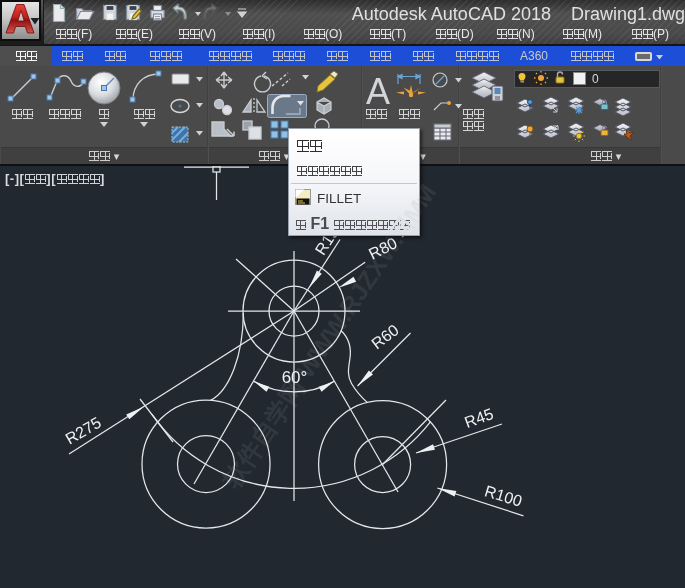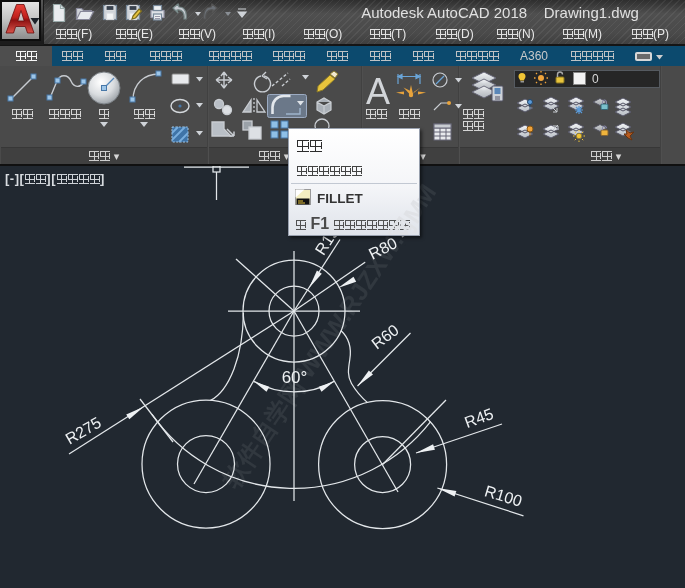--- a/index.html
+++ b/index.html
@@ -10,26 +10,26 @@
  linear-gradient(currentColor,currentColor) 0 50%/100% 1px no-repeat,
  linear-gradient(currentColor,currentColor) 0 100%/100% 1px no-repeat,
  linear-gradient(currentColor,currentColor) 50% 0/1px 100% no-repeat,
  linear-gradient(currentColor,currentColor) 0 0/1px 60% no-repeat,
  linear-gradient(currentColor,currentColor) 100% 40%/1px 60% no-repeat;}
 
 #titlebar{position:absolute;left:0;top:0;width:685px;height:46px;
  background:repeating-linear-gradient(135deg,rgba(255,255,255,.06) 0 1px,rgba(0,0,0,0) 1px 5px),
  linear-gradient(#2e2e2e,#4f4f4f 30%,#4a4a4a 72%,#3d3d3d);}
 #titlebar:after{content:"";position:absolute;left:0;top:44px;width:685px;height:2px;background:#151515}
-#title{position:absolute;top:4px;left:315px;width:370px;text-align:center;color:#e0e0e0;font-size:15px}
+#title{position:absolute;top:4px;left:315px;width:370px;text-align:right;color:#e0e0e0;font-size:18px}
 #menubar{position:absolute;left:0;top:24px;height:20px;width:685px;color:#e8e8e8;font-size:12px}
 #menubar span{position:absolute;top:3px;white-space:nowrap}
 #logo{position:absolute;left:0;top:0;width:44px;height:45px;
  background:linear-gradient(#585858,#383838 45%,#1c1c1c 85%);border-right:1px solid #1a1a1a}
-#tabrow{position:absolute;left:0;top:46px;width:685px;height:35px;background:#0c4a6e;color:#c9c9c9;font-size:12px}
+#tabrow{position:absolute;left:0;top:46px;width:685px;height:35px;background:#1d4ed8;color:#c9c9c9;font-size:12px}
 #tabrow .tab{position:absolute;top:0;height:20px;padding-top:3px;text-align:center}
 #tabrow .tab.on{background:#4e4e4e;color:#fff}
 #ribbon{position:absolute;left:0;top:66px;width:685px;height:100px;background:#4a4a4a}
 #ribbon:after{content:"";position:absolute;left:0;top:98px;width:685px;height:2px;background:#101010}
 .panel-label{position:absolute;top:81px;height:17px;background:#404040;color:#d6d6d6;font-size:11px;
  text-align:center;padding-top:2px;border-top:1px solid #373737}
 .psep{position:absolute;top:0;width:2px;height:98px;background:linear-gradient(90deg,#3a3a3a,#565656)}
 .ilabel{position:absolute;color:#dcdcdc;font-size:11px;text-align:center;white-space:nowrap}
 
 #canvas{position:absolute;left:0;top:166px;width:685px;height:422px;background:#212830}
@@ -393,16 +393,16 @@
 <div id="tooltip">
 <div style="position:absolute;left:7px;top:8px;font-weight:bold;color:#222"><i class="z" style="width:12px;height:12px"></i><i class="z" style="width:12px;height:12px"></i></div>
 <div style="position:absolute;left:7px;top:32px;color:#3a3a3a"><i class="z"></i><i class="z"></i><i class="z"></i><i class="z"></i><i class="z"></i><i class="z"></i></div>
 <div style="position:absolute;left:2px;top:54px;width:126px;border-top:1px solid #c2c8d2"></div>
 <svg width="17" height="17" style="position:absolute;left:6px;top:60px">
       <rect x="0.5" y="0.5" width="15" height="15" fill="#f4eec2" stroke="#999"></rect>
       <path d="M0.5 0.5 h9 l-9 8 z" fill="#fff"></path>
       <rect x="1.5" y="9.5" width="13" height="6" fill="#111"></rect>
       <path d="M3 12 h5 M3 14 h7" stroke="#e8c43c" stroke-width="1"></path>
     </svg>
-<div style="position:absolute;left:28px;top:62px;font-weight:bold;font-size:13.5px;color:#333">FILLET</div>
+<div style="position:absolute;left:28px;top:62px;font-weight:normal;font-size:13.5px;color:#333">FILLET</div>
 <div style="position:absolute;left:6px;top:86px;color:#4a4a4a;font-size:16px"><i class="z"></i> <b>F1</b> <i class="z"></i><i class="z"></i><i class="z"></i><i class="z"></i><i class="z"></i><i class="z"></i><i class="z"></i></div>
 <div style="position:absolute;left:93px;top:103px;width:160px;color:#e0e2e6;font-size:25px;transform:rotate(-56deg);transform-origin:0 0;font-weight:bold">网M<span style="font-size:20px">W</span></div>
 </div>
 
 </body></html>

